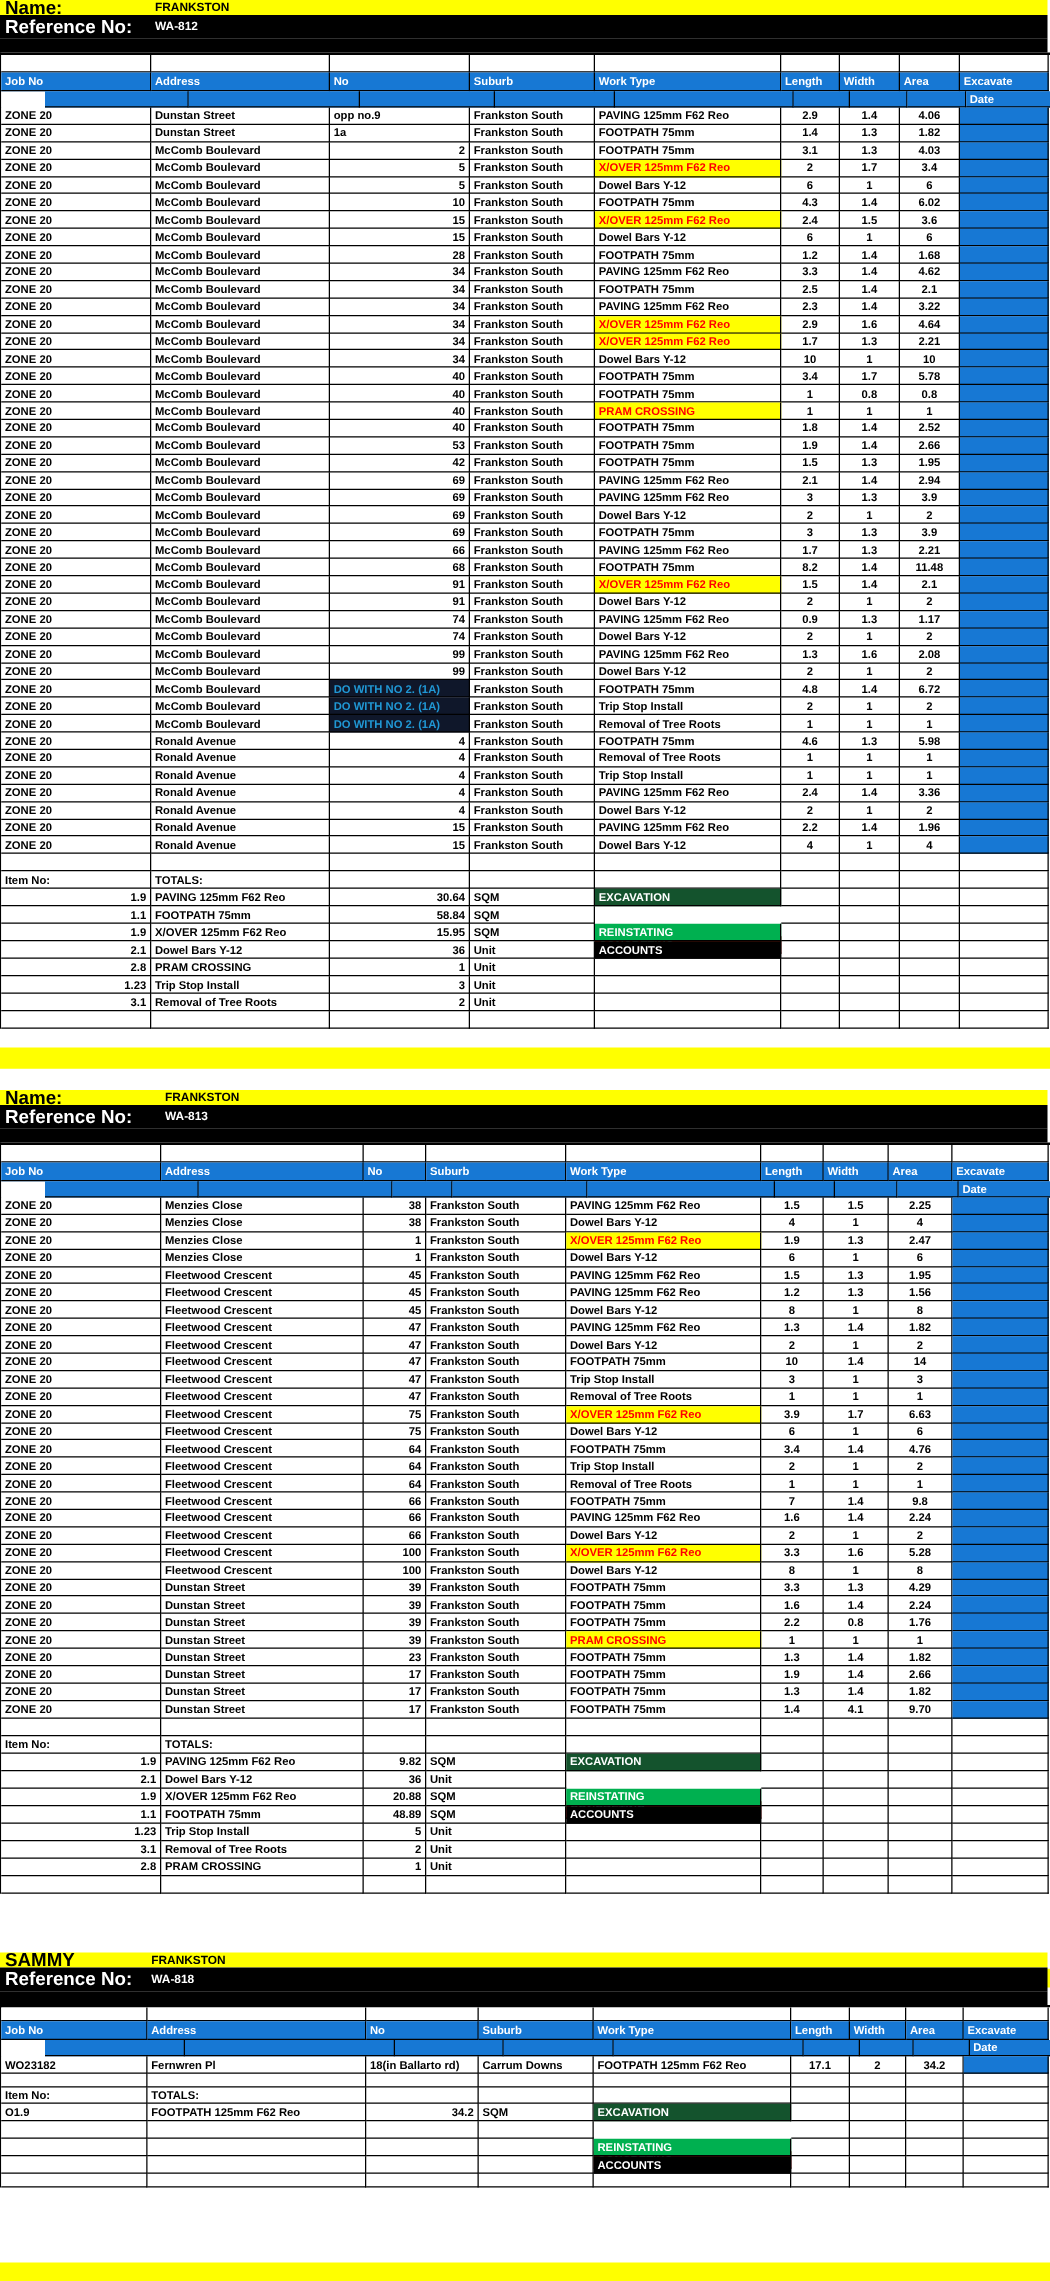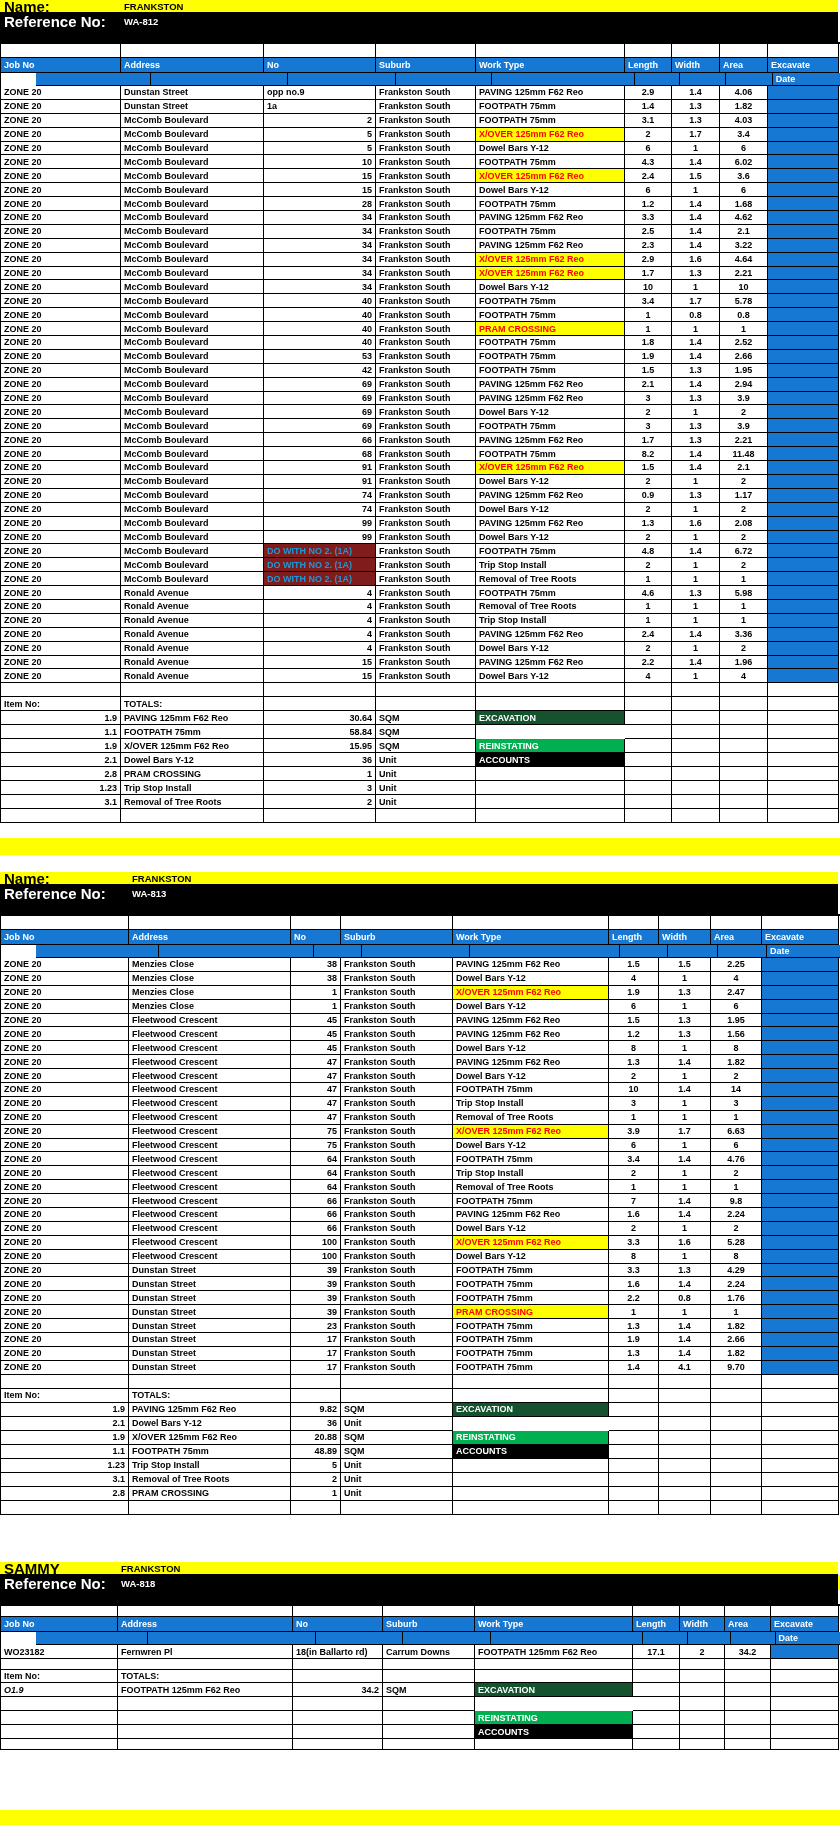--- a/index.html
+++ b/index.html
@@ -23,23 +23,23 @@
   .hdrrow .cell,.daterow .cell{background:#1778D4;color:#fff;}
   .hdrrow{height:15px;} .daterow{height:13px;padding-left:35px;}
   .s1 .datarow,.s2 .datarow{height:13.9px;} .s3 .datarow{height:14px;}
   .blankrow{height:14px;} .s3 .blankrow{height:11px;}
   .itemrow{height:14px;} .s3 .itemrow{height:13px;}
   .totrow{height:14px;}
   .exc{background:#1778D4;}
   .num{justify-content:flex-end;}
   .cc{justify-content:center;}
   .hlwork{background:#FFFF00;color:#FF0000;}
-  .hlnote{background:#7f1d1d;color:#2097D4;}
+  .hlnote{background:#0f172a;color:#2097D4;}
   .tot-item{justify-content:flex-end;}
-  .s3 .tot-item{justify-content:flex-start;font-style:italic;}
+  .s3 .tot-item{justify-content:flex-start;}
   .tag{color:#fff;}
   .tag-excavation{background:#14532d;}
   .tag-concreting{background:#FF0000;margin-top:24px;}
   .tag-reinstating{background:#00B050;}
   .tag-accounts{background:#000;}
   
   .s1 .c0{width:120px}.s1 .c1{width:143px}.s1 .c2{width:112px}.s1 .c3{width:100px}.s1 .c4{width:149px}.s1 .c5{width:47px}.s1 .c6{width:48px}.s1 .c7{width:48px}.s1 .c8{width:71px}
   .s2 .c0{width:128px}.s2 .c1{width:162px}.s2 .c2{width:50px}.s2 .c3{width:112px}.s2 .c4{width:156px}.s2 .c5{width:50px}.s2 .c6{width:52px}.s2 .c7{width:51px}.s2 .c8{width:77px}
   .s3 .c0{width:117px}.s3 .c1{width:175px}.s3 .c2{width:90px}.s3 .c3{width:92px}.s3 .c4{width:158px}.s3 .c5{width:47px}.s3 .c6{width:45px}.s3 .c7{width:46px}.s3 .c8{width:68px}
   .divider{position:absolute;left:0;width:840px;background:#FFFF00;}

